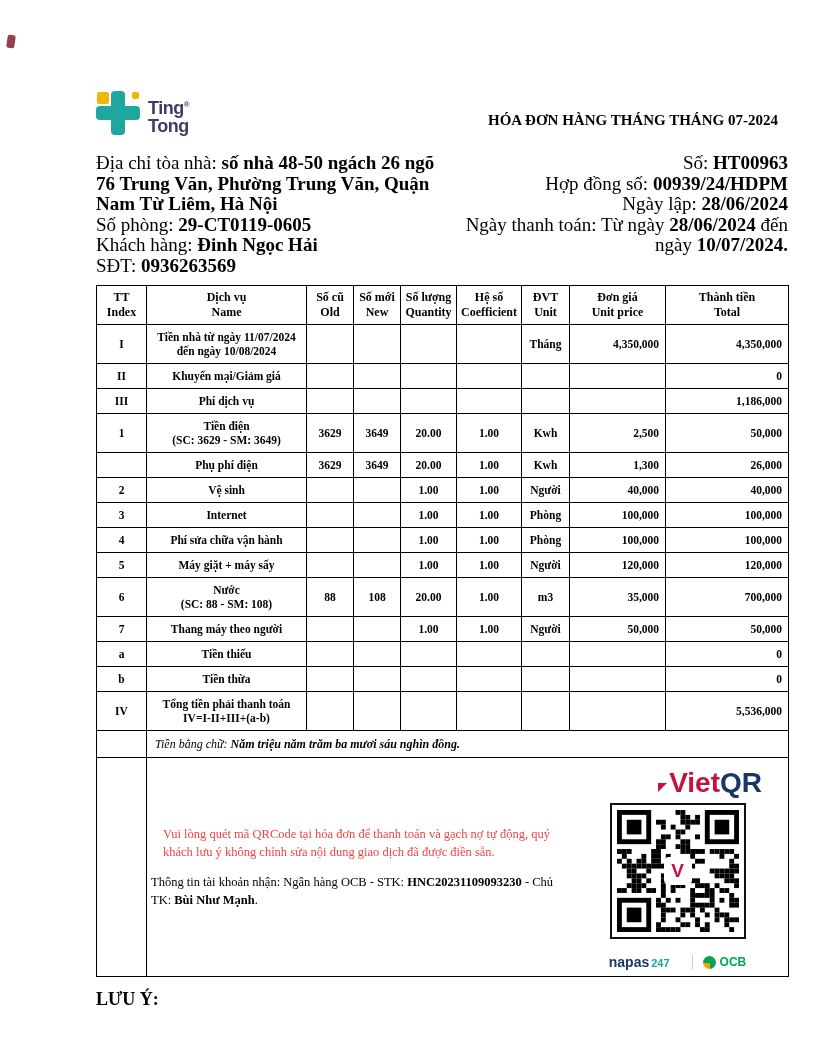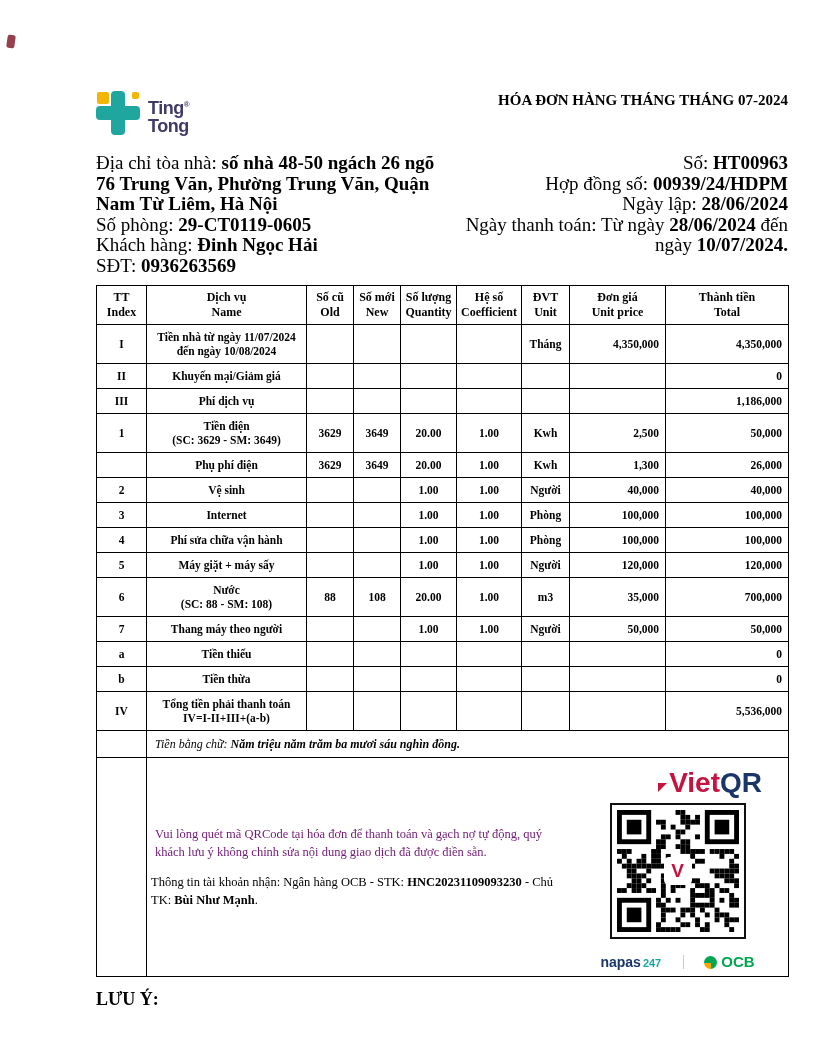--- a/index.html
+++ b/index.html
@@ -14,21 +14,21 @@
   
   .top{display:flex;justify-content:space-between;align-items:flex-start;}
   .logo{display:flex;align-items:center;gap:8px;}
   .logo-mark{position:relative;width:44px;height:44px;}
   .logo-mark .vbar{position:absolute;left:15px;top:0;width:14px;height:44px;background:#1fa79f;border-radius:4px;}
   .logo-mark .hbar{position:absolute;left:0;top:15px;width:44px;height:14px;background:#1fa79f;border-radius:4px;}
   .logo-mark .ysq{position:absolute;left:1px;top:1px;width:12px;height:12px;background:#f2b705;border-radius:2px;}
   .logo-mark .ysq2{position:absolute;right:1px;top:1px;width:7px;height:7px;background:#f2b705;border-radius:2px;}
   .logo-text{font-family:"Liberation Sans","DejaVu Sans",sans-serif;font-weight:bold;color:#413a66;font-size:18px;line-height:1.0;letter-spacing:-0.5px;margin-top:9px;}
   .logo-text sup{font-size:8px;}
-  .title{width:300px;text-align:right;font-weight:bold;font-size:15px;line-height:1.35;margin-top:0;}
+  .title{width:300px;font-weight:bold;font-size:15px;line-height:1.35;margin-top:20px;}
 
   
   .info{display:flex;margin-top:18px;font-size:19px;line-height:20.5px;}
   .info-left{width:352px;}
   .info-right{flex:1;text-align:right;}
   .b{font-weight:bold;}
 
   
   table.invoice{width:692px;border-collapse:collapse;table-layout:fixed;margin-top:9px;border-radius:13px;}
   table.invoice th,table.invoice td{border:1px solid #000;vertical-align:middle;}
@@ -39,35 +39,35 @@
   td.c-old,td.c-new,td.c-qty,td.c-coef,td.c-unit{text-align:center;}
   td.c-price,td.c-total{text-align:right;}
   tr.words-row td{font-weight:normal;font-size:12px;padding:6px 8px;}
   tr.words-row .words-label{font-style:italic;}
   tr.words-row .words-value{font-style:italic;font-weight:bold;}
 
   
   tr.qr-row td{height:218px;padding:0;}
   .qr-flex{display:flex;align-items:center;height:100%;}
   .qr-text{width:410px;padding:0 6px 0 4px;font-size:12.5px;line-height:1.45;font-weight:normal;}
-  .red-note{color:#701a75;margin:0 0 12px 4px;}
+  .red-note{color:#ef4444;margin:0 0 12px 12px;}
   .acc-note{margin:0;}
   .qr-side{flex:1;display:flex;flex-direction:column;align-items:center;padding-top:4px;}
   .vietqr-logo{font-family:"Liberation Sans","DejaVu Sans",sans-serif;font-weight:bold;font-size:28px;line-height:1;margin-bottom:6px;align-self:flex-end;margin-right:26px;}
   .vq-flag{display:inline-block;width:0;height:0;border-left:9px solid #c6123f;border-bottom:9px solid transparent;margin-right:2px;}
   .vq-viet{color:#c6123f;}
   .vq-qr{color:#1a3668;}
   .qr-code{position:relative;width:122px;height:122px;background:#fff;border:2px solid #111;padding:5px;}
   .qr-code svg{display:block;width:122px;height:122px;}
   .qr-center{position:absolute;left:50%;top:50%;transform:translate(-50%,-50%);width:28px;height:28px;background:#fff;border-radius:5px;display:flex;align-items:center;justify-content:center;}
   .qr-v{color:#c6123f;font-weight:bold;font-size:19px;font-family:"Liberation Sans","DejaVu Sans",sans-serif;}
   .qr-logos{display:flex;align-items:center;gap:22px;margin-top:16px;}
   .napas{font-family:"Liberation Sans","DejaVu Sans",sans-serif;font-weight:bold;font-size:14px;color:#1a3668;}
   .napas .n247{font-size:11px;color:#16a5a3;margin-left:2px;font-weight:bold;}
-  .ocb{font-family:"Liberation Sans","DejaVu Sans",sans-serif;font-weight:bold;font-size:15px;color:#00a651;display:flex;align-items:center;gap:4px;border-left:1px solid #ccc;padding-left:20px;}
+  .ocb{font-family:"Liberation Sans","DejaVu Sans",sans-serif;font-weight:bold;font-size:12px;color:#00a651;display:flex;align-items:center;gap:4px;border-left:1px solid #ccc;padding-left:10px;}
   .ocb-icon{display:inline-block;width:13px;height:13px;border-radius:50%;background:conic-gradient(#00a651 0 50%,#f7a600 50% 75%,#00a651 75% 100%);}
 
   .footer-note{margin-top:12px;font-weight:bold;font-size:18px;}
 </style>
 </head>
 <body>
 
 <div class="corner-mark"></div>
 
 <div class="content">

